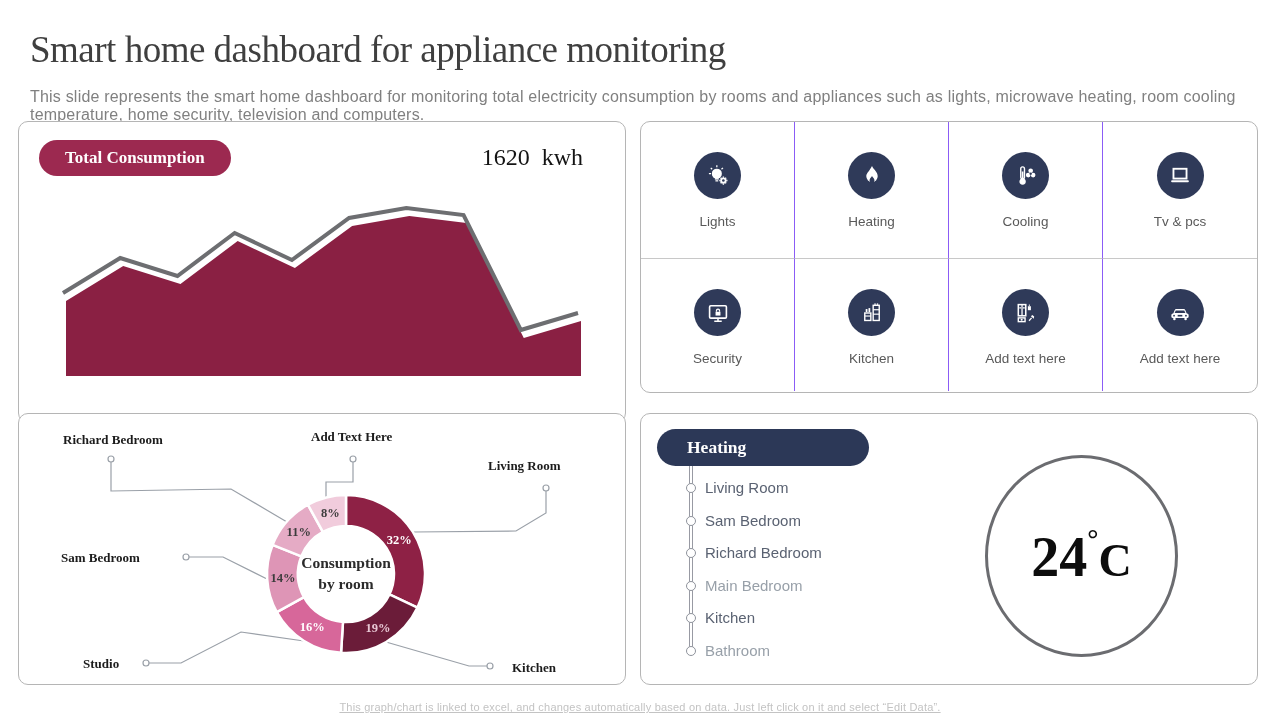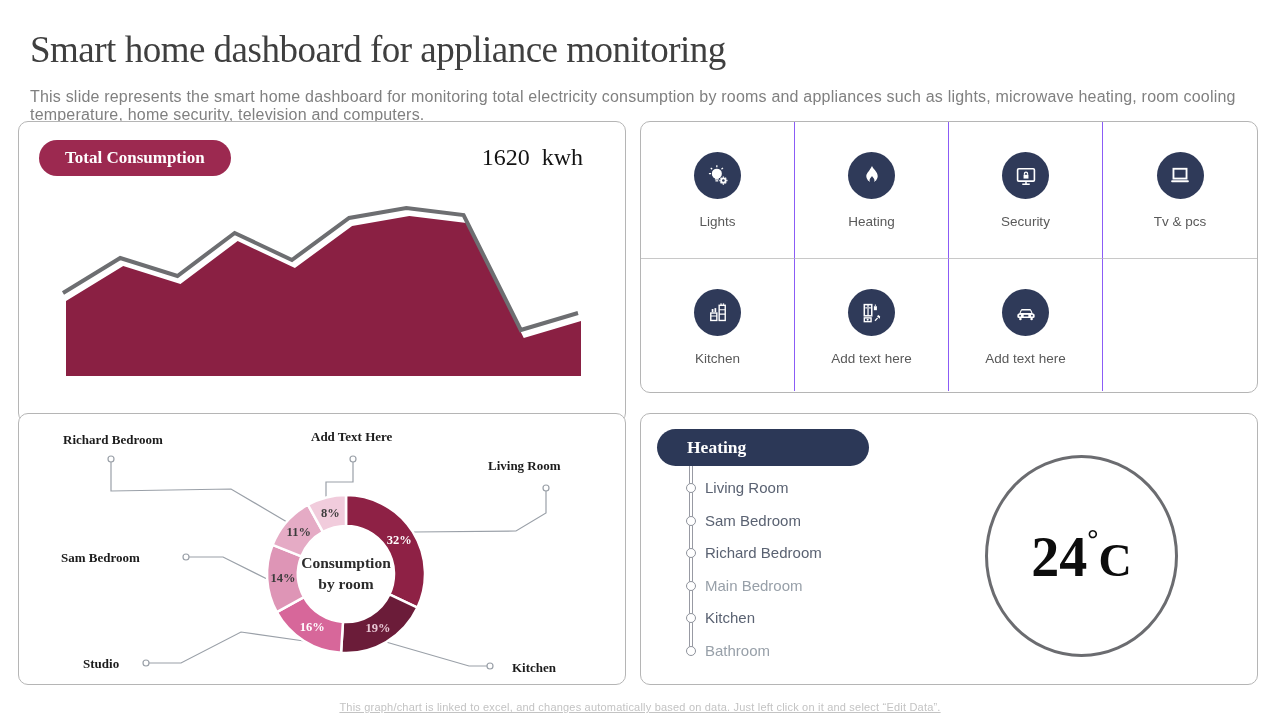--- a/index.html
+++ b/index.html
@@ -130,37 +130,53 @@
           <svg viewBox="0 0 24 24">
             <path d="M12 3.5 C13.2 6.6 16.9 8.3 16.9 12.3 A4.9 4.9 0 0 1 7.1 12.3 C7.1 9.6 10.2 7.4 12 3.5 Z" fill="#fff"></path>
             <path d="M12 17.6 C10.5 17.6 9.5 16.3 10 14.9 C10.4 13.9 11.3 13.3 12 12.1 C12.7 13.3 13.6 13.9 14 14.9 C14.5 16.3 13.5 17.6 12 17.6 Z" fill="#2f3a59"></path>
           </svg>
         </div>
         <div class="app-label">Heating</div>
       </div>
       <div class="app-cell">
         <div class="icon-circle">
           <svg viewBox="0 0 24 24">
+            <rect x="7.5" y="4.2" width="3.2" height="10.2" rx="1.6" fill="none" stroke="#fff" stroke-width="1.2"></rect>
+            <circle cx="9.1" cy="16.8" r="2.7" fill="#fff"></circle>
+            <line x1="9.1" y1="8.2" x2="9.1" y2="15" stroke="#fff" stroke-width="1.4"></line>
+            <g>
+              <circle cx="16" cy="7.6" r="2" fill="#fff"></circle>
+              <circle cx="13.9" cy="11.2" r="2" fill="#fff"></circle>
+              <circle cx="18.1" cy="11.2" r="2" fill="#fff"></circle>
+              <circle cx="16" cy="10" r="1" fill="#2f3a59"></circle>
+            </g>
+          </svg>
+        </div>
+        <div class="app-label">Cooling</div>
+      </div>
+      <div class="app-cell">
+        <div class="icon-circle">
+          <svg viewBox="0 0 24 24">
+            <rect x="6.4" y="5.8" width="11.2" height="8.4" fill="none" stroke="#fff" stroke-width="1.6"></rect>
+            <rect x="4.4" y="15.6" width="15.2" height="1.7" rx="0.8" fill="#fff"></rect>
+          </svg>
+        </div>
+        <div class="app-label">Tv &amp; pcs</div>
+      </div>
+      <div class="app-cell">
+        <div class="icon-circle">
+          <svg viewBox="0 0 24 24">
             <rect x="4.8" y="5.8" width="14.4" height="10.6" rx="1" fill="none" stroke="#fff" stroke-width="1.4"></rect>
             <path d="M10.7 11 V9.9 a1.3 1.3 0 0 1 2.6 0 V11" fill="none" stroke="#fff" stroke-width="1.1"></path>
             <rect x="9.9" y="11" width="4.2" height="3.2" fill="#fff"></rect>
             <line x1="12" y1="16.4" x2="12" y2="18.8" stroke="#fff" stroke-width="1.3"></line>
             <line x1="8.8" y1="19" x2="15.2" y2="19" stroke="#fff" stroke-width="1.3"></line>
           </svg>
         </div>
         <div class="app-label">Security</div>
-      </div>
-      <div class="app-cell">
-        <div class="icon-circle">
-          <svg viewBox="0 0 24 24">
-            <rect x="6.4" y="5.8" width="11.2" height="8.4" fill="none" stroke="#fff" stroke-width="1.6"></rect>
-            <rect x="4.4" y="15.6" width="15.2" height="1.7" rx="0.8" fill="#fff"></rect>
-          </svg>
-        </div>
-        <div class="app-label">Tv &amp; pcs</div>
       </div>
       <div class="app-cell">
         <div class="icon-circle">
           <svg viewBox="0 0 24 24">
             <rect x="13" y="5.4" width="5.2" height="13" fill="none" stroke="#fff" stroke-width="1.2"></rect>
             <line x1="13" y1="9.2" x2="18.2" y2="9.2" stroke="#fff" stroke-width="1"></line>
             <line x1="13" y1="13" x2="18.2" y2="13" stroke="#fff" stroke-width="1"></line>
             <rect x="14" y="3.8" width="1.2" height="1.2" fill="#fff"></rect>
             <rect x="16.1" y="3.8" width="1.2" height="1.2" fill="#fff"></rect>
             <rect x="5.8" y="12" width="5.2" height="6.4" fill="none" stroke="#fff" stroke-width="1.2"></rect>

